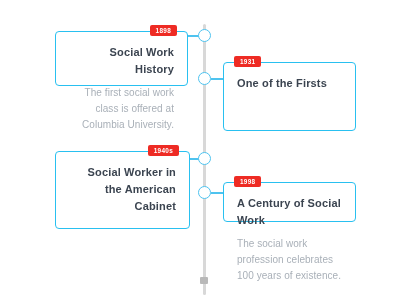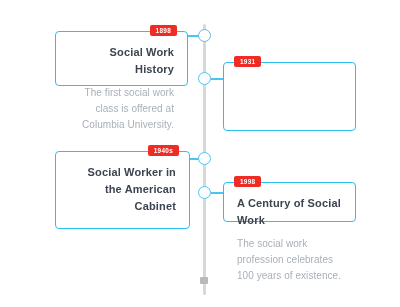--- a/index.html
+++ b/index.html
@@ -125,20 +125,21 @@
       <p class="card-body">The first social work class is offered at Columbia University.</p>
     </div>
   </div>
 
   <div class="connector" style="left:211px; top:78px; width:12px;"></div>
   <div class="node" style="top:72px;"></div>
 
   <div class="card right" style="left:223px; top:62px; width:133px; height:69px;">
     <div class="badge">1931</div>
     <div class="card-inner">
+      <p class="card-title">One of the Firsts</p>
     </div>
   </div>
 
   <div class="connector" style="left:188px; top:158px; width:12px;"></div>
   <div class="node" style="top:152px;"></div>
 
   <div class="card left" style="left:55px; top:151px; width:135px; height:78px;">
     <div class="badge">1940s</div>
     <div class="card-inner">
       <p class="card-title">Social Worker in the American Cabinet</p>

